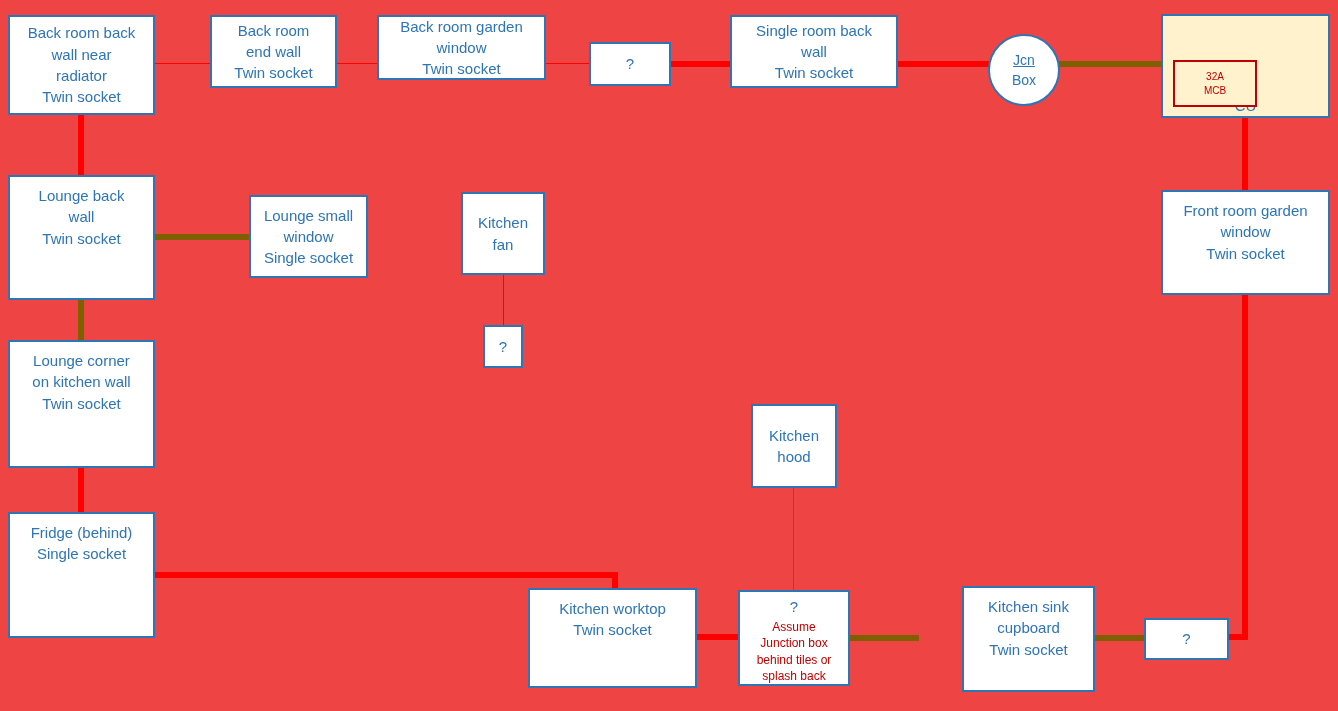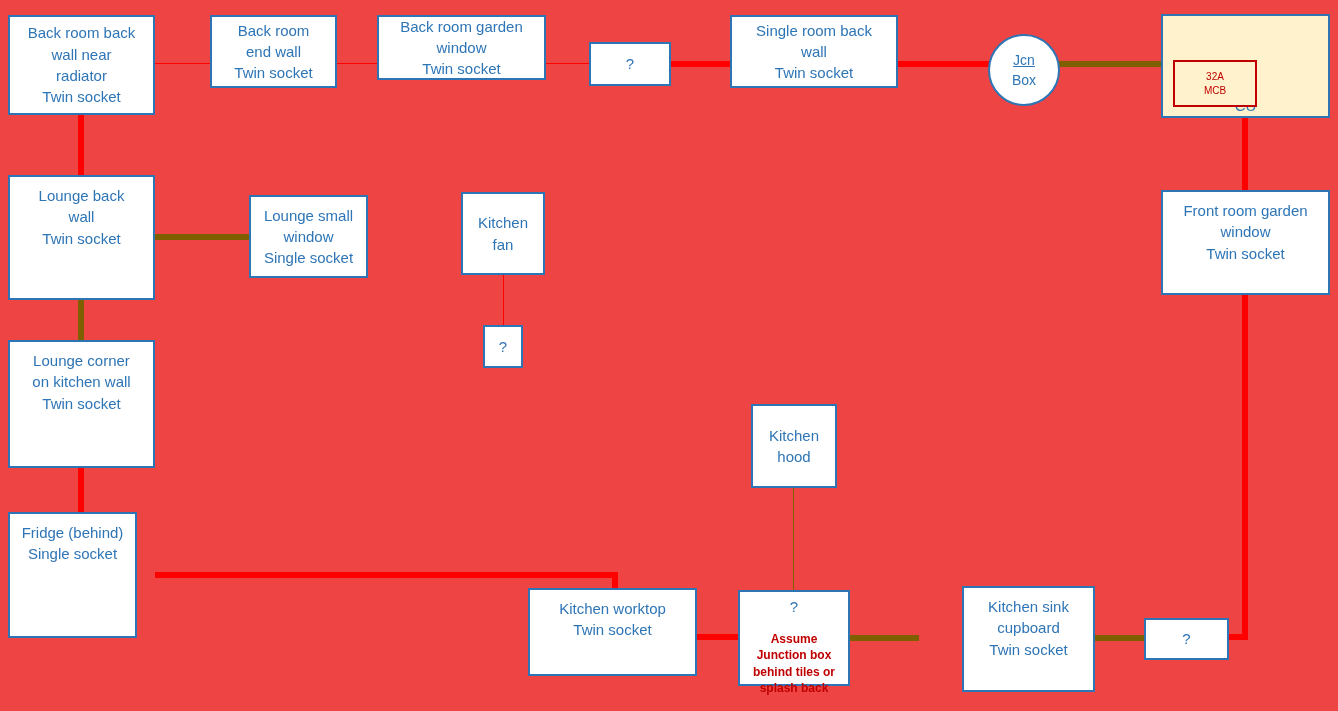--- a/index.html
+++ b/index.html
@@ -58,23 +58,22 @@
     color:var(--mcb-red,#c00000);
     display:flex;align-items:center;justify-content:center;
     text-align:center;white-space:pre-line;
     font-size:10px;line-height:1.35;
     background:var(--cu-fill,#fff2cc);
   }
   .note{
     color:var(--note-red,#c00000);
     font-size:12px;
     line-height:1.35;
-    margin-top:14px;
+    margin-top:2px;
     white-space:pre-line;
-    font-weight:bold;
   }
 </style>
 </head>
 <body>
 
 <div id="canvas">
 
   <div class="wire" style="left:155px;top:63px;width:55px;height:1px;"></div>
   <div class="wire" style="left:337px;top:63px;width:40px;height:1px;"></div>
   <div class="wire" style="left:546px;top:63px;width:43px;height:1px;"></div>
@@ -147,27 +146,27 @@
 
   <div class="node" style="left:461px;top:192px;width:84px;height:83px;">Kitchen
 fan</div>
 
   <div class="node" style="left:483px;top:325px;width:40px;height:43px;">?</div>
 
   <div class="node v-top" style="left:8px;top:340px;width:147px;height:128px;">Lounge corner
 on kitchen wall
 Twin socket</div>
 
-  <div class="node v-top" style="left:8px;top:512px;width:129px;height:126px;">Fridge (behind)
+  <div class="node v-top" style="left:8px;top:512px;width:147px;height:126px;">Fridge (behind)
 Single socket</div>
 
   <div class="node" style="left:751px;top:404px;width:86px;height:84px;">Kitchen
 hood</div>
 
-  <div class="node v-top" style="left:528px;top:588px;width:169px;height:88px;">Kitchen worktop
+  <div class="node v-top" style="left:528px;top:588px;width:169px;height:100px;">Kitchen worktop
 Twin socket</div>
 
   <div class="node v-top" style="left:738px;top:590px;width:112px;height:96px;padding-top:4px;">
     <span>?</span>
     <div class="note">Assume
 Junction box
 behind tiles or
 splash back</div>
   </div>
 

